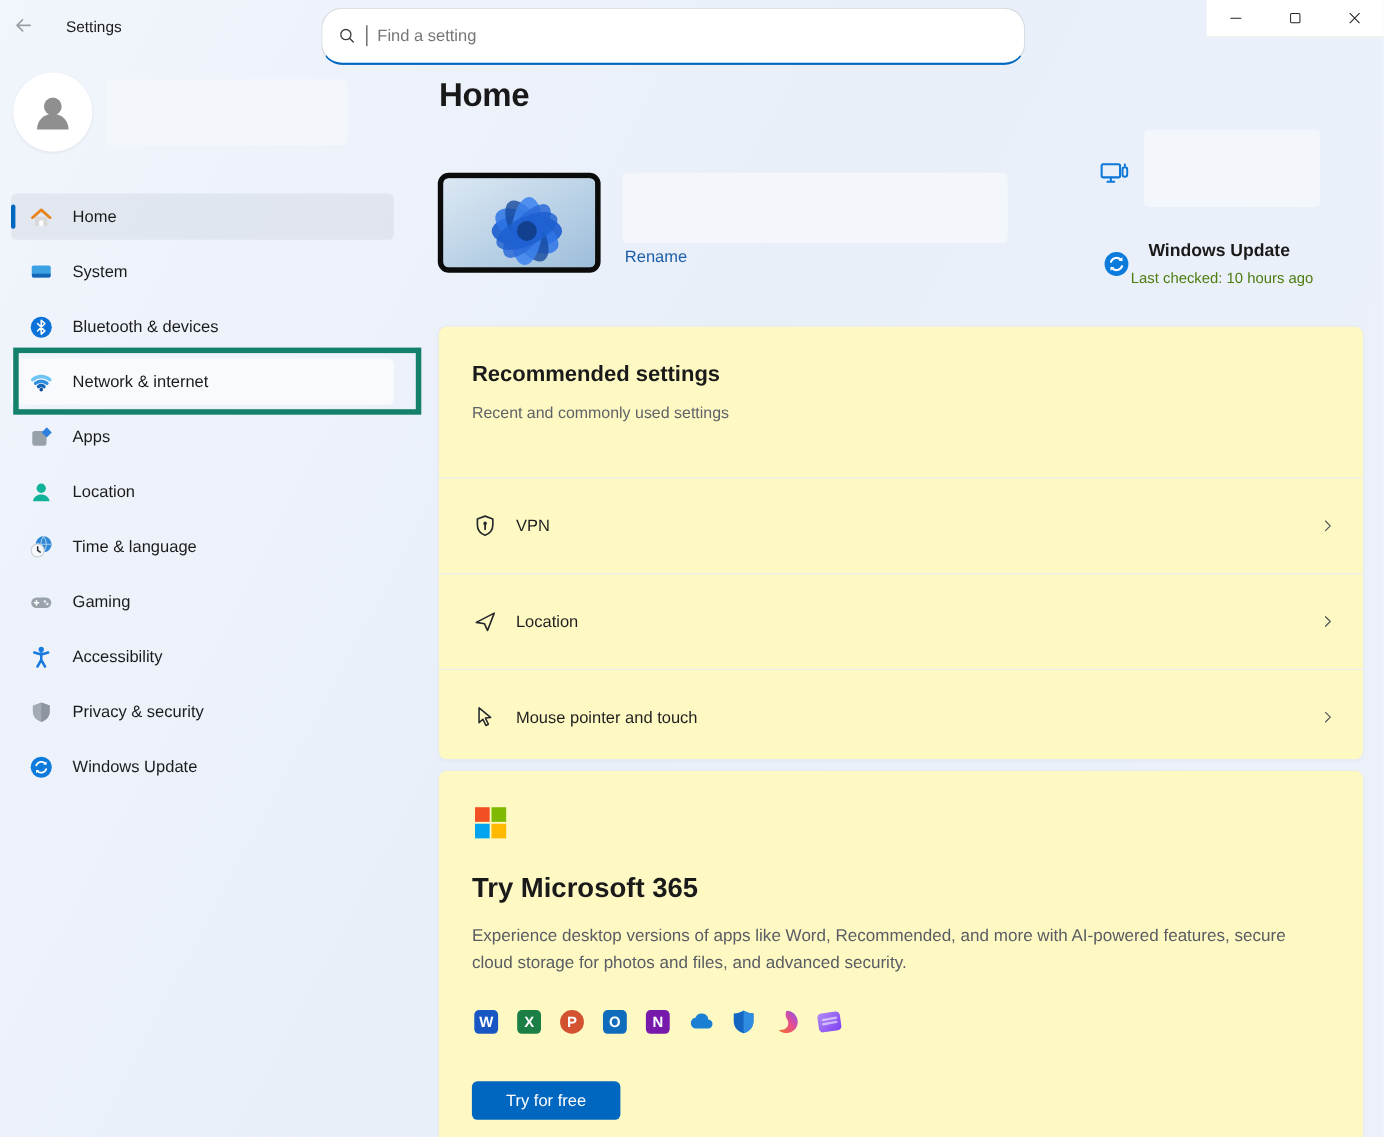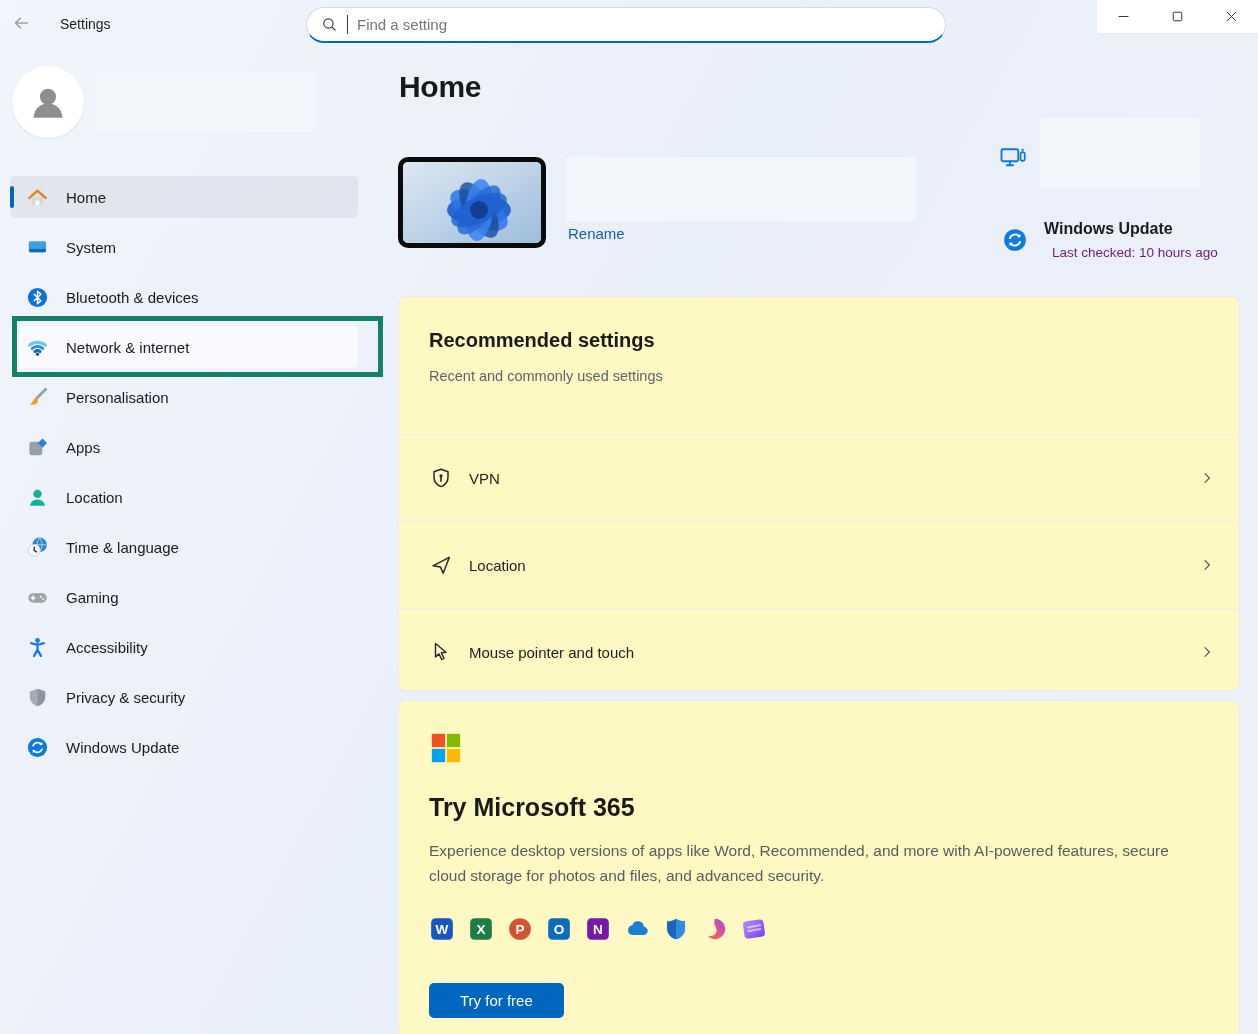--- a/index.html
+++ b/index.html
@@ -11,21 +11,21 @@
     background:linear-gradient(118deg,#f1f5fc 0%,#e9eff9 45%,#ecf1f9 100%);
     color:#1b1b1b;
     -webkit-font-smoothing:antialiased;
   }
   svg{width:100%;height:100%;display:block;}
 
   
   .back-btn{position:absolute;left:10px;top:12px;width:22px;height:22px;}
   .app-title{position:absolute;left:60px;top:16px;font-size:14px;color:#1c1c1c;}
   .search-box{
-    position:absolute;left:306px;top:7px;width:640px;height:36px;box-sizing:border-box;
+    position:absolute;left:292px;top:7px;width:640px;height:52px;box-sizing:border-box;
     background:#fff;border:1px solid #d6d9dd;border-bottom:2.5px solid var(--accent,#0067c0);
     border-radius:19px;display:flex;align-items:center;padding:0 14px;gap:9px;
   }
   .search-icon{width:17px;height:17px;flex:0 0 auto;}
   .text-caret{width:1px;height:19px;background:#3b3b3b;flex:0 0 auto;}
   .search-box input{
     border:none;outline:none;flex:1;font-size:15px;background:transparent;
     font-family:"Liberation Sans",sans-serif;color:#1b1b1b;padding:0;
   }
   .search-box input::placeholder{color:#767676;}
@@ -73,21 +73,21 @@
     position:absolute;left:0;top:113px;width:148px;height:91px;box-sizing:border-box;
     border:5px solid #0b0b0b;border-radius:10px;overflow:hidden;background:#cfdfee;
   }
   .device-name-placeholder{position:absolute;left:168px;top:113px;width:350px;height:64px;background:#f3f7fb;border-radius:4px;}
   .rename-link{position:absolute;left:170px;top:181px;font-size:15px;color:var(--link,#1b5fa8);cursor:pointer;}
 
   .devices-icon{position:absolute;left:600px;top:99px;width:30px;height:30px;}
   .status-placeholder{position:absolute;left:642px;top:74px;width:160px;height:70px;background:#f3f7fb;border-radius:4px;}
   .update-icon{position:absolute;left:604px;top:183px;width:26px;height:26px;}
   .update-title{position:absolute;left:646px;top:176px;font-size:16px;font-weight:700;color:#1b1b1b;}
-  .update-sub{position:absolute;left:654px;top:201px;font-size:13.5px;color:#701a75;}
+  .update-sub{position:absolute;left:630px;top:201px;font-size:13.5px;color:#4d7c0f;}
 
   .card{
     position:absolute;background:#fef9c3;border:1px solid #e8ebf0;border-radius:8px;
     box-shadow:0 1px 2px rgba(0,0,0,.025);box-sizing:border-box;
   }
   .rec-card{left:0;top:252px;width:842px;height:395px;}
   .rec-header{height:137px;box-sizing:border-box;padding:32px 30px 0;}
   .rec-title{font-size:20px;font-weight:700;color:#1a1a1a;}
   .rec-sub{margin-top:16px;font-size:14.5px;color:#5f6368;}
   .rec-row{
@@ -195,30 +195,20 @@
 
         <span class="nav-icon">
           <svg viewBox="0 0 24 24">
             <path d="M3.8 9.6a12.6 12.6 0 0 1 16.4 0" stroke="#6fc3f7" stroke-width="3.2" fill="none" stroke-linecap="round"></path>
             <path d="M6.6 13a8.3 8.3 0 0 1 10.8 0" stroke="#2f8fe0" stroke-width="3.2" fill="none" stroke-linecap="round"></path>
             <path d="M9.4 16.2a4.2 4.2 0 0 1 5.2 0" stroke="#1667b8" stroke-width="3.2" fill="none" stroke-linecap="round"></path>
             <circle cx="12" cy="19" r="1.7" fill="#0f4f96"></circle>
           </svg>
         </span>
         <span>Network &amp; internet</span>
-      </div>
-      <div class="nav-item">
-
-        <span class="nav-icon">
-          <svg viewBox="0 0 24 24">
-            <path d="M20.5 3.5 11 13" stroke="#98a0a8" stroke-width="3" stroke-linecap="round"></path>
-            <path d="M10.8 12.2c-2.6.4-3 2.8-4.6 4.9-.5.6-1.2 1-2.2 1.3 1.7 1.2 4.8 1.6 6.6.4 1.7-1.1 2.2-3.2 1.6-5.2z" fill="#ef9f2d"></path>
-          </svg>
-        </span>
-        <span>Personalisation</span>
       </div>
       <div class="nav-item">
 
         <span class="nav-icon">
           <svg viewBox="0 0 24 24">
             <rect x="3.5" y="6" width="13.5" height="14" rx="2.5" fill="#98a0a8"></rect>
             <path d="M17.2 2.6 22 7.4l-4.8 4.8-4.8-4.8z" fill="#2f7fe0"></path>
           </svg>
         </span>
         <span>Apps</span>

